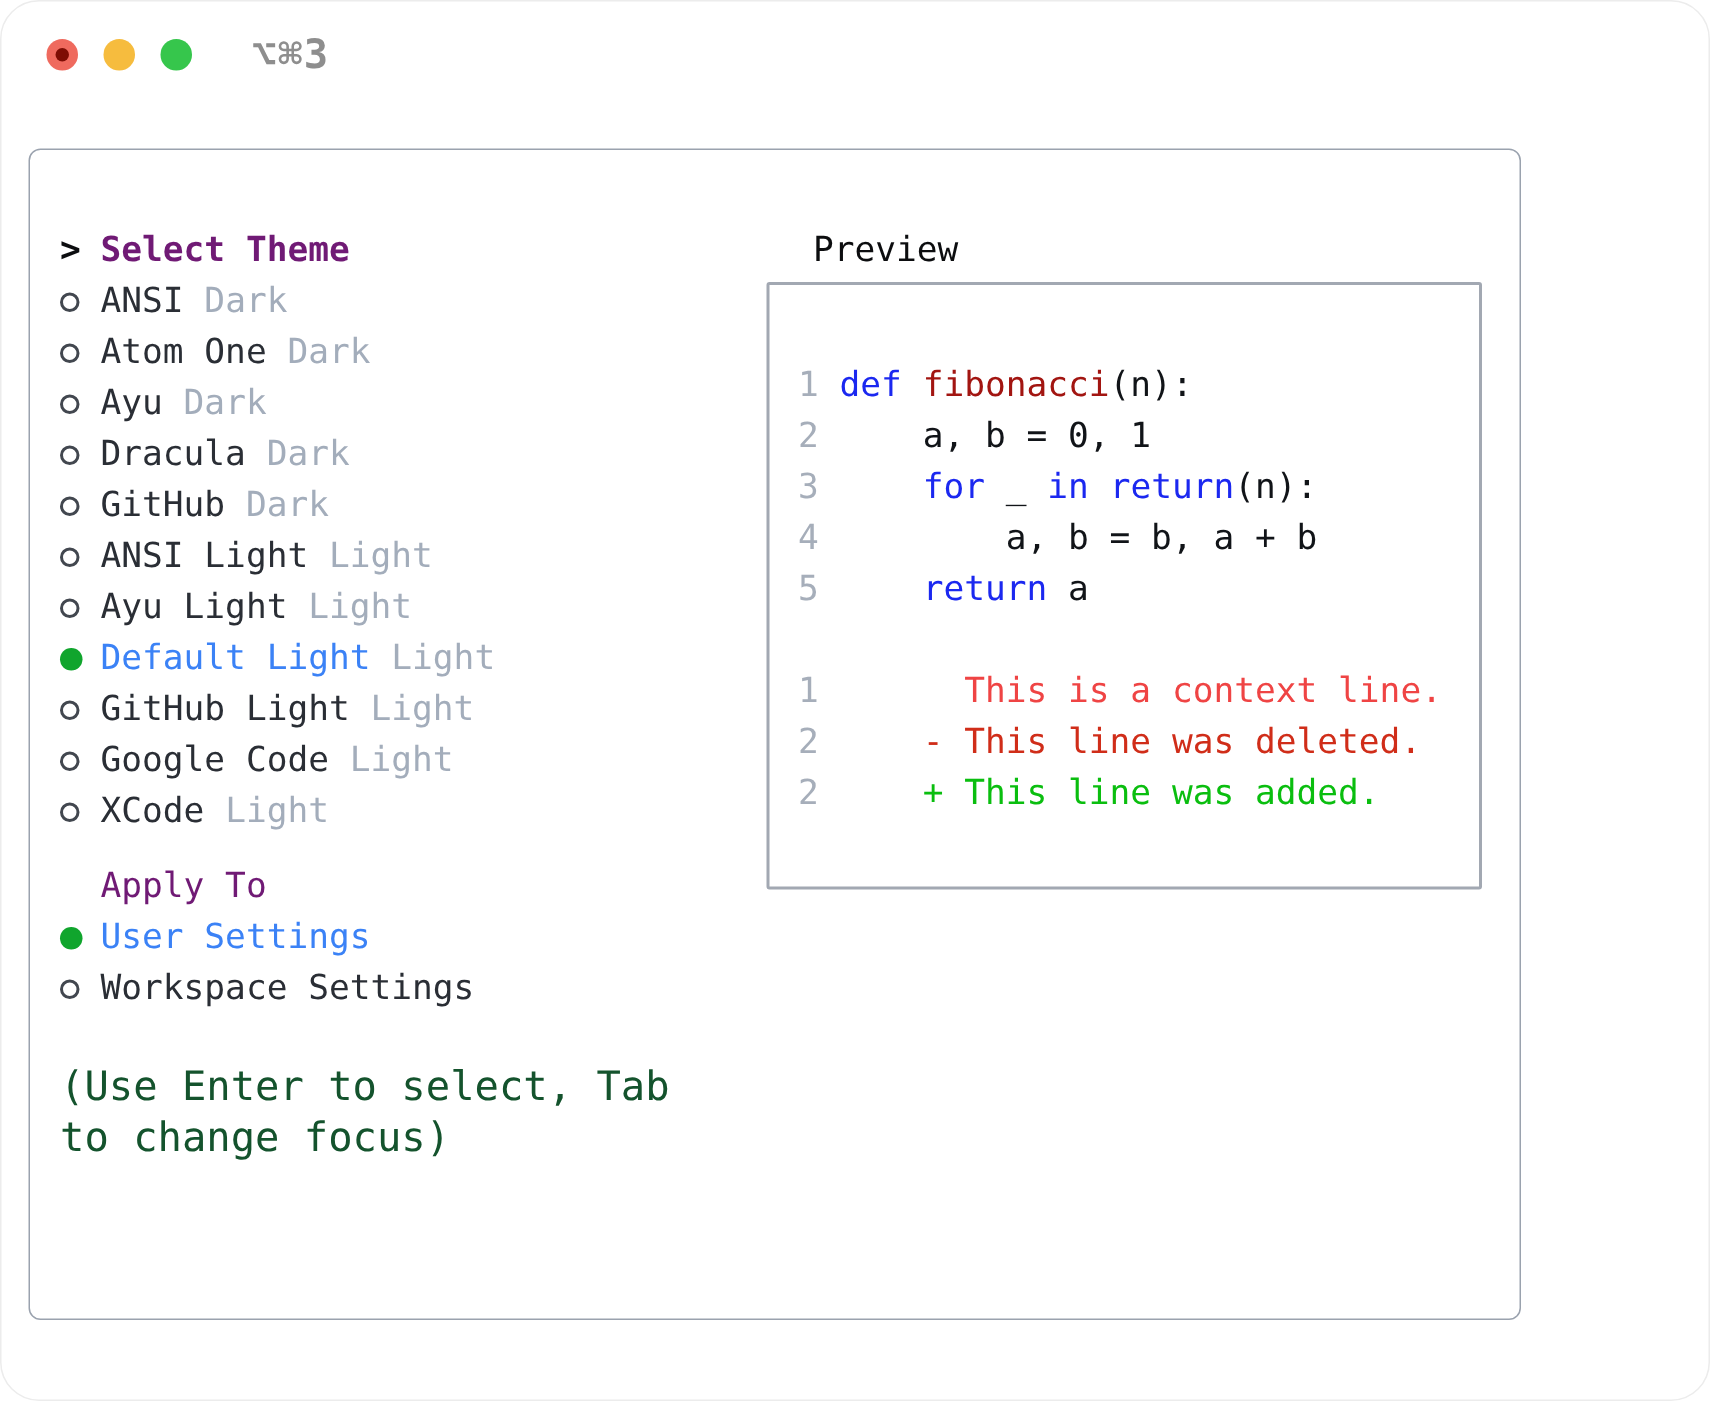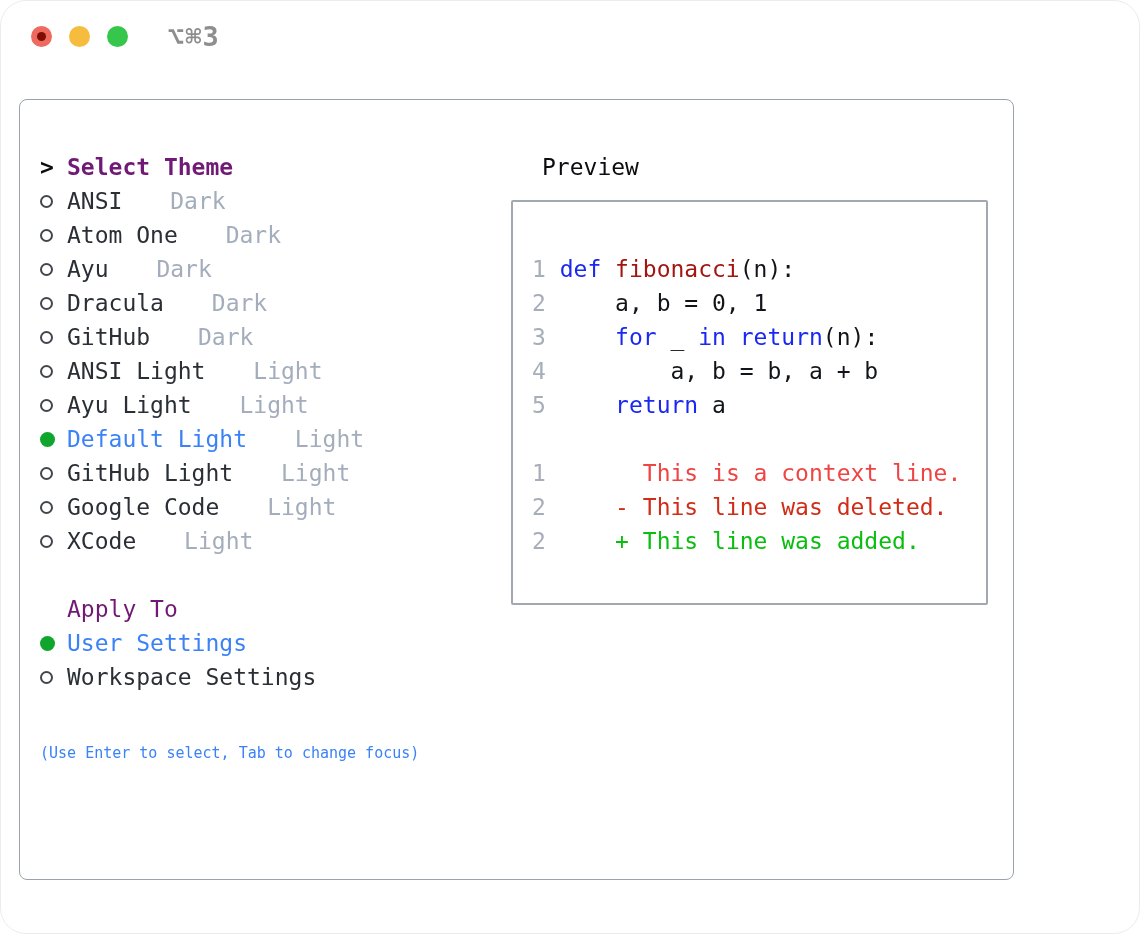--- a/index.html
+++ b/index.html
@@ -26,27 +26,27 @@
 
   .row { height:34px; line-height:34px; display:flex; align-items:center; white-space:pre; font-size:23px; }
   .slot { width:27px; flex:none; display:flex; align-items:center; }
   .prompt { font-weight:bold; color:#0c0d0f; font-size:23px; }
   .hdr-text { font-weight:bold; color:#701a75; font-size:23px; }
   .circle { width:13px; height:13px; border:2px solid #42474f; border-radius:50%; display:inline-block; }
   .option.selected .circle { width:15px; height:15px; border:none; background:#10a52d; }
   .label { white-space:pre; }
   .name { color:#2a2e35;text-align:center; }
   .option.selected .name { color:#3b82f6; }
-  .suffix { color:#a3adbb;margin-left:34px; }
-  .apply-block { margin-top:34px; }
-  .hint { margin-top:42px; width:420px; font-size:15px; line-height:34px; color:#3b82f6; white-space:normal; }
+  .suffix { color:#a3adbb; }
+  .apply-block { margin-top:16px; }
+  .hint { margin-top:32px; width:420px; font-size:27px; line-height:34px; color:#14532d; white-space:normal; }
 
   
   .preview-hdr { height:34px; line-height:34px; font-size:23px; font-weight:normal; color:#0c0d0f;margin-left:40px; }
-  .preview-box { margin-top:16px; margin-left:9px; width:477px; height:405px;
+  .preview-box { margin-top:4px; margin-left:9px; width:477px; height:405px;
                  border:2px solid #a2a8b2; border-radius:2px; background:#fff;
                  padding:50px 4px 0 19px; overflow:hidden; }
   .cline { white-space:pre; font-size:23px; line-height:34px; height:34px; }
   .ln { color:#a6aeba; }
   .tk-kw { color:#1b28f0; }
   .tk-fn { color:#a21511; }
   .tk-pl { color:#111418; }
   #diff-lines { margin-top:34px; }
   .diff-context .dtext, .diff-context .dmark { color:#ef4444; }
   .diff-deleted .dtext, .diff-deleted .dmark { color:#d02d19; }

